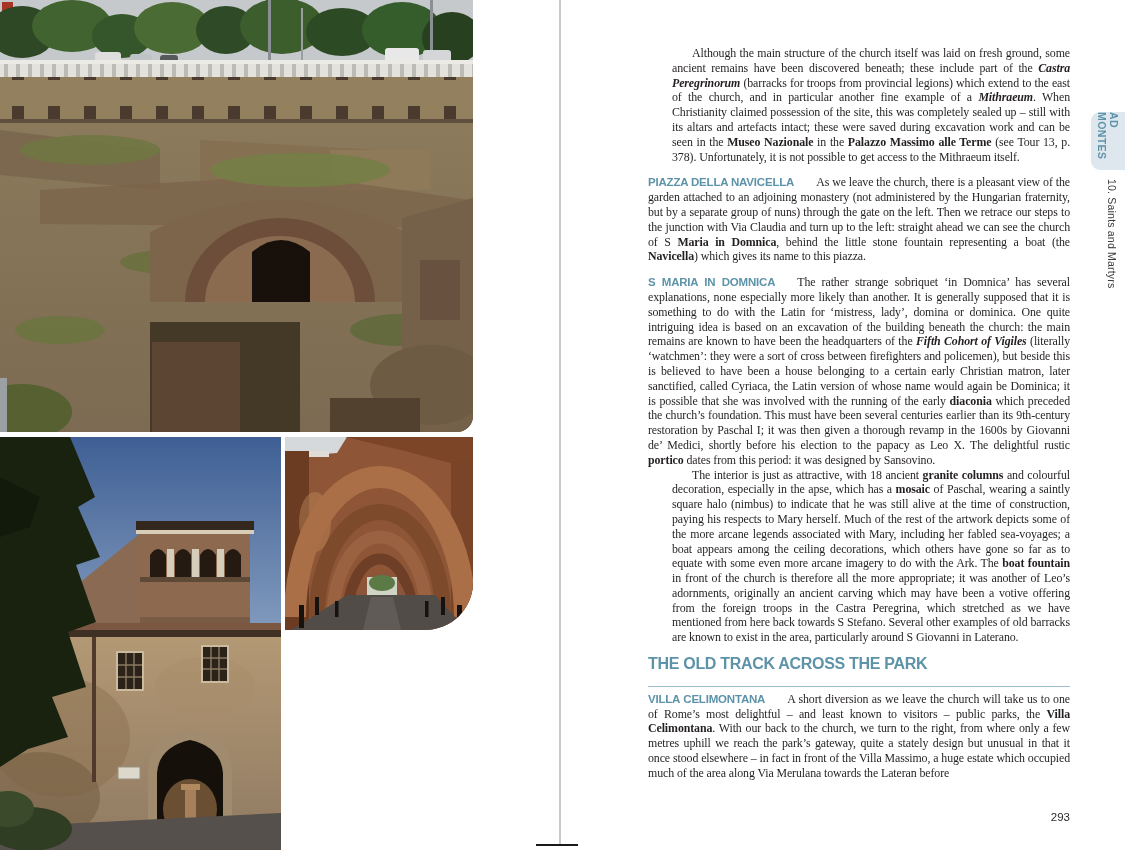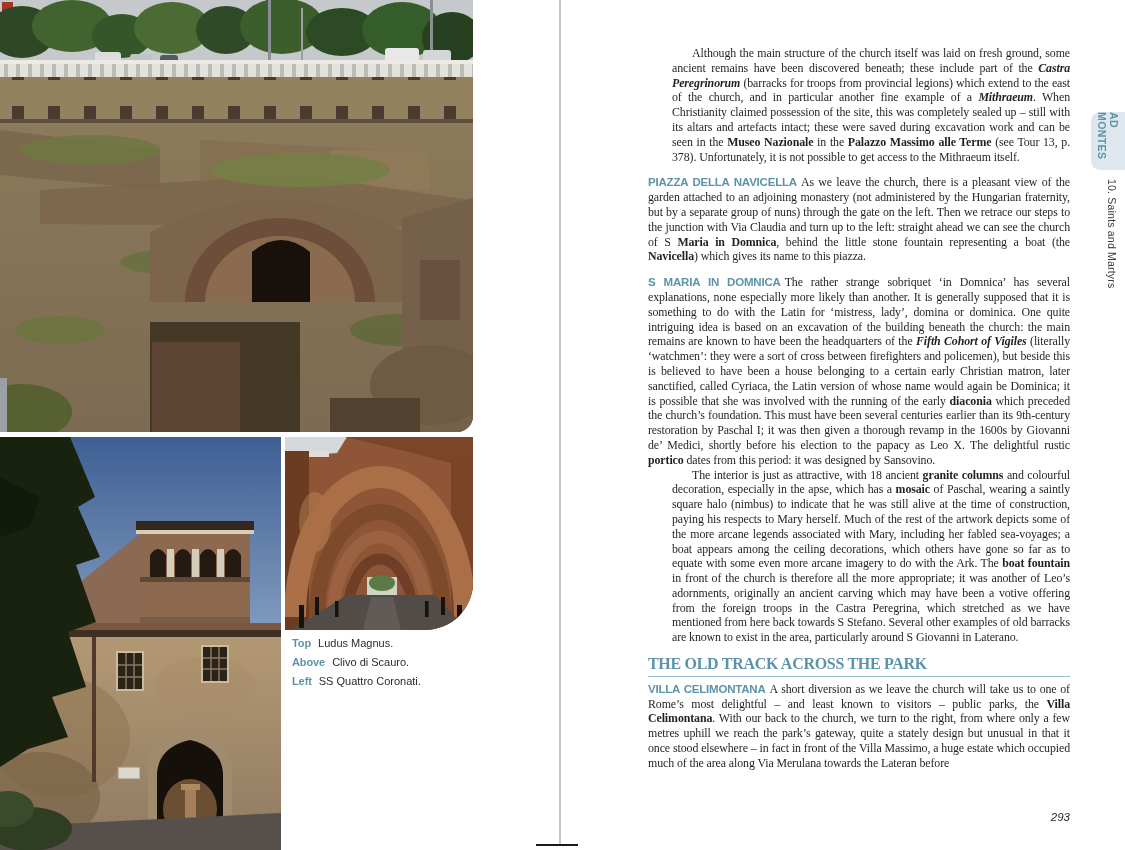--- a/index.html
+++ b/index.html
@@ -26,38 +26,38 @@
   
   .gutter-line{position:absolute;left:559px;top:0;width:2px;height:845px;background:#c9c9c9;}
   .fold-mark{position:absolute;left:536px;top:844px;width:42px;height:2px;background:#1a1a1a;}
   .side-tab{position:absolute;right:0;top:112px;width:34px;height:58px;background:var(--tab-bg);
     border-radius:9px 0 0 9px;display:flex;align-items:center;justify-content:center;}
   .side-tab-label{writing-mode:vertical-rl;font-family:"Liberation Sans",sans-serif;
     font-weight:700;font-size:10.5px;color:var(--teal);letter-spacing:0.4px;}
   .side-chapter{position:absolute;right:7px;top:179px;writing-mode:vertical-rl;
     font-family:"Liberation Sans",sans-serif;font-size:10.5px;color:#3c3c3c;letter-spacing:0.2px;}
   .page-num{position:absolute;left:1000px;top:811px;width:70px;text-align:right;
-    font-family:"Liberation Sans",sans-serif;font-size:11.5px;color:#2a2a2a;font-style:italic;}
+    font-family:"Liberation Sans",sans-serif;font-size:11.5px;color:#2a2a2a;}
   
   .text-col{
     position:absolute;left:648px;top:46px;width:422px;height:764px;overflow:hidden;
     font-size:11.9px;line-height:14.8px;text-align:justify;color:var(--ink);
     letter-spacing:-0.1px;
   }
   .body-par{margin:0;}
   .indent{text-indent:20px;margin-left:24px;}
   .gap-before{margin-top:11px;}
   .run-b{font-weight:700;}
   .run-i{}
   .run-bi{font-weight:700;font-style:italic;}
   .run-h{font-family:"Liberation Sans",sans-serif;font-weight:700;font-size:11.5px;
-    color:var(--teal);letter-spacing:-0.2px;margin-right:4px;}
+    color:var(--teal);letter-spacing:-0.2px;margin-right:22px;}
   .section-heading{
-    font-family:Liberation Serif, serif;font-weight:700;font-size:16px;
-    color:var(--teal);letter-spacing:-0.3px;margin:12px 0 5px 0;padding-bottom:4px;
+    font-family:Liberation Sans, sans-serif;font-weight:700;font-size:16px;
+    color:var(--teal);letter-spacing:-0.3px;margin:12px 0 5px 0;padding-bottom:14px;
     border-bottom:1.5px solid #9dbcca;
   }
 </style>
 </head>
 <body>
 
 <div class="spread">
 
   <div class="photo photo-top" role="img" aria-label="Ruins of the Ludus Magnus seen from above: trees, parked cars and a white balustrade along the road behind brown brick ruins with grassy patches and a central arched chamber">
     <svg viewBox="0 0 473 432" preserveAspectRatio="none">
@@ -232,31 +232,20 @@
 
       <rect x="30" y="160" width="4" height="18" fill="#15120f"></rect>
       <rect x="50" y="164" width="3.5" height="16" fill="#15120f"></rect>
       <rect x="140" y="164" width="3.5" height="16" fill="#15120f"></rect>
       <rect x="156" y="160" width="4" height="18" fill="#15120f"></rect>
       <rect x="14" y="168" width="5" height="23" fill="#15120f"></rect>
       <rect x="172" y="168" width="5" height="23" fill="#15120f"></rect>
     </svg>
   </div>
 
-  <div class="captions">
-    <div class="caption-row">
-      <span class="caption-label">Top</span><span>Ludus Magnus.</span>
-    </div>
-    <div class="caption-row">
-      <span class="caption-label">Above</span><span>Clivo di Scauro.</span>
-    </div>
-    <div class="caption-row">
-      <span class="caption-label">Left</span><span>SS Quattro Coronati.</span>
-    </div>
-  </div>
 
   <div class="gutter-line"></div>
   <div class="fold-mark"></div>
 
   <div class="side-tab">
     <span class="side-tab-label">AD MONTES</span>
   </div>
   <div class="side-chapter">10. Saints and Martyrs</div>
 
   <div class="text-col">

